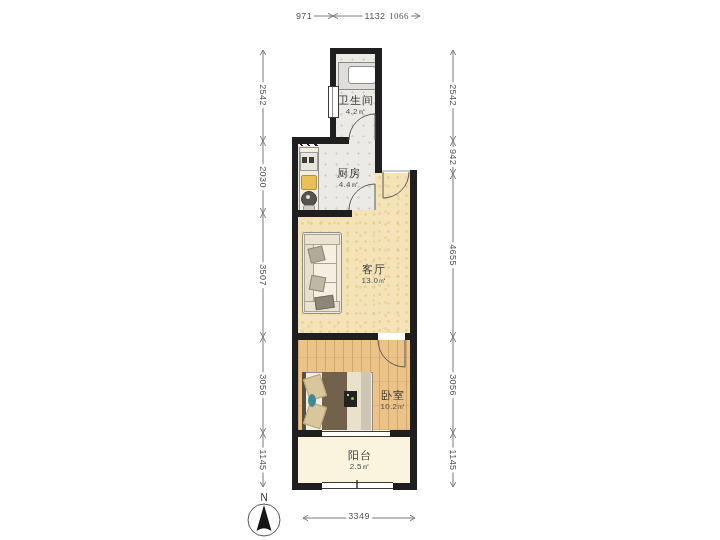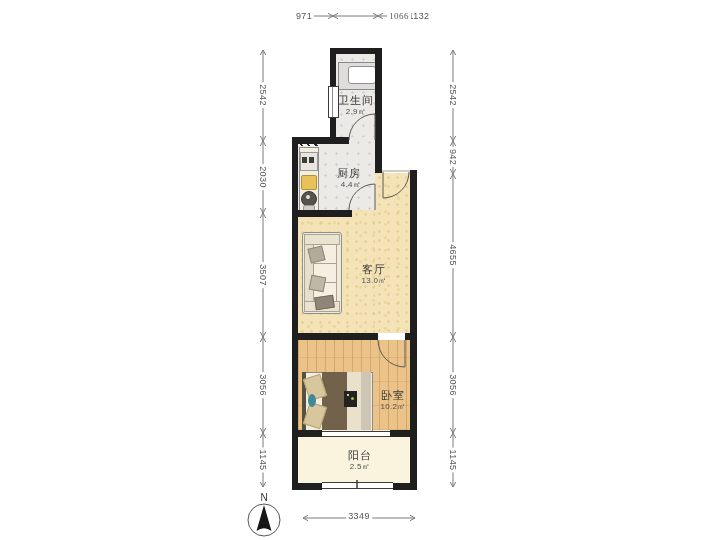--- a/index.html
+++ b/index.html
@@ -124,42 +124,42 @@
       <path d="M450.3 55 L453 50 L455.7 55  M450.3 136 L453 141 L455.7 136 M450.3 146 L453 141 L455.7 146  M450.3 169 L453 174 L455.7 169 M450.3 179 L453 174 L455.7 179  M450.3 332 L453 337 L455.7 332 M450.3 342 L453 337 L455.7 342  M450.3 428 L453 433 L455.7 428 M450.3 438 L453 433 L455.7 438  M450.3 482 L453 487 L455.7 482"></path>
     </g>
 
     <g>
       <circle cx="264" cy="520" r="16" fill="#ffffff" stroke="#555555" stroke-width="1"></circle>
       <path d="M 264 505 L 271.5 531 Q 264 525.5 256.5 531 Z" fill="#161616"></path>
     </g>
   </svg>
 
   <span class="dimlab" style="left:304px;top:16px;">971</span>
-  <span class="dimlab" style="left:375px;top:16px;margin-left:44px;">1132</span>
+  <span class="dimlab" style="left:375px;top:16px;">1132</span>
   <span class="dimlab" style="left:399px;top:16px;font-family:Liberation Serif, serif;">1066</span>
 
   <span class="dimlab v" style="left:263px;top:95px;">2542</span>
   <span class="dimlab v" style="left:263px;top:177px;">2030</span>
   <span class="dimlab v" style="left:263px;top:275px;">3507</span>
   <span class="dimlab v" style="left:263px;top:385px;">3056</span>
   <span class="dimlab v" style="left:263px;top:460px;">1145</span>
 
   <span class="dimlab v" style="left:453px;top:95px;">2542</span>
   <span class="dimlab v" style="left:453px;top:157px;">942</span>
   <span class="dimlab v" style="left:453px;top:255px;">4655</span>
   <span class="dimlab v" style="left:453px;top:385px;">3056</span>
   <span class="dimlab v" style="left:453px;top:460px;">1145</span>
 
   <span class="dimlab" style="left:359px;top:516px;">3349</span>
 
   <div class="room" style="left:356px;top:94px;">
     <div class="nm">卫生间</div>
-    <div class="ar">2.9㎡</div>
+    <div class="ar">4.2㎡</div>
   </div>
-  <div class="room" style="left:349px;top:167px;text-align:right;">
+  <div class="room" style="left:349px;top:167px;">
     <div class="nm">厨房</div>
     <div class="ar">4.4㎡</div>
   </div>
   <div class="room" style="left:374px;top:263px;">
     <div class="nm">客厅</div>
     <div class="ar">13.0㎡</div>
   </div>
   <div class="room" style="left:393px;top:389px;">
     <div class="nm">卧室</div>
     <div class="ar">10.2㎡</div>

